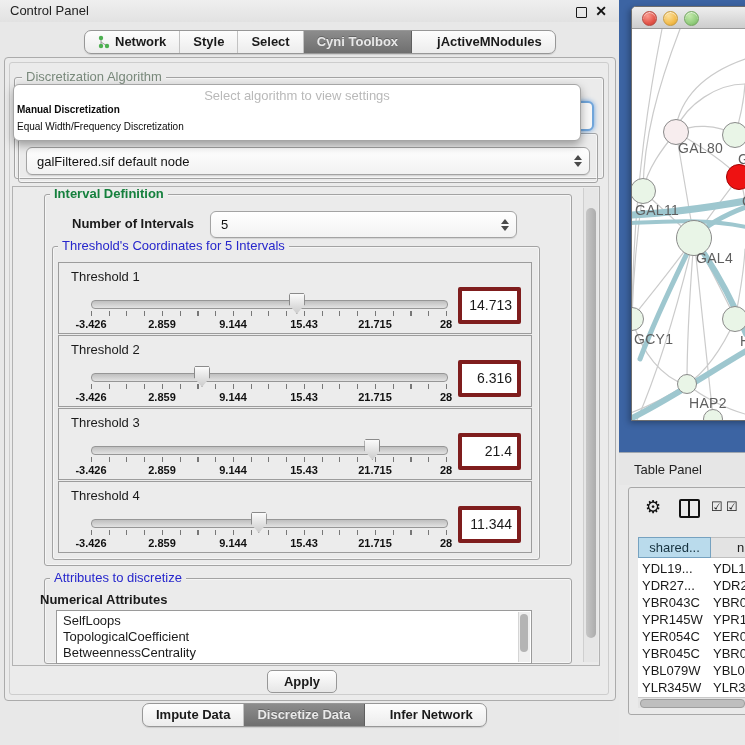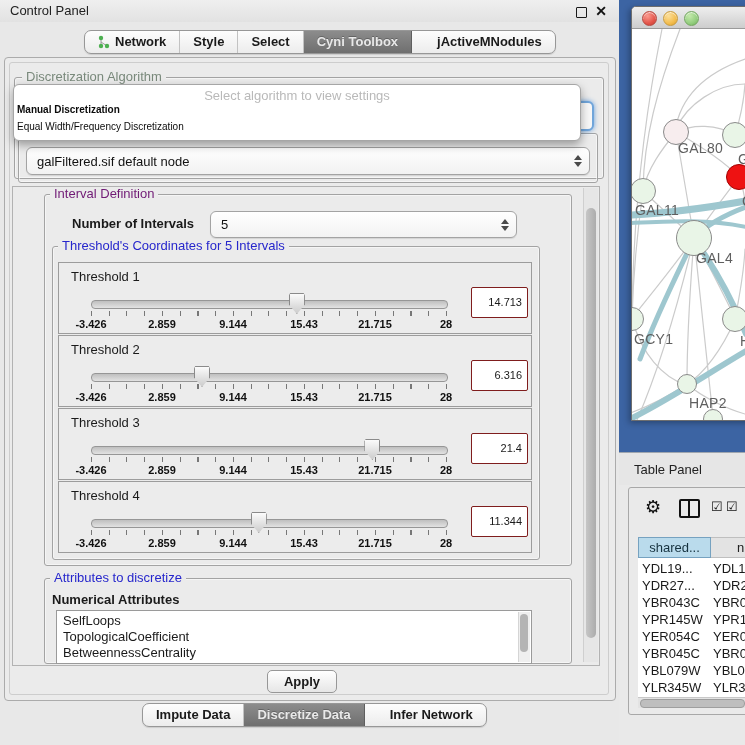--- a/index.html
+++ b/index.html
@@ -53,41 +53,41 @@
   #tabledata-title{left:24px;top:126px;color:#2b2b2b;z-index:2;}
   #tabledata-combo{left:26px;top:147px;width:562px;height:26px;}
 
   
   #scrollpane{left:12px;top:186px;width:586px;height:478px;background:#EBEBEB;border:1px solid #B2B2B2;}
   #vscroll-track{right:1px;top:1px;width:14px;height:474px;background:#E6E6E6;border-left:1px solid #CFCFCF;}
   #vscroll-thumb{left:2px;top:20px;width:10px;height:430px;border-radius:5px;background:linear-gradient(90deg,#C6C6C6,#ACACAC);}
 
   
   #interval-group{left:44px;top:194px;width:526px;height:370px;}
-  #interval-title{left:50px;top:187px;color:#701a75;}
+  #interval-title{left:50px;top:187px;color:#15803d;font-weight:bold;}
   #noi-label{left:72px;top:216px;font-weight:bold;}
   #noi-combo{left:210px;top:211px;width:305px;height:25px;}
   #thr-group{left:52px;top:246px;width:486px;height:312px;}
   #thr-title{left:58px;top:239px;color:#2626CC;}
 
   .thr-box{position:absolute;left:58px;width:472px;height:70px;background:#ECECEC;border:1px solid #9C9C9C;}
   .thr-label{position:absolute;left:12px;top:6px;font-weight:normal;}
   .thr-track{position:absolute;left:32px;top:37px;width:355px;height:7px;border:1px solid #969696;border-radius:4px;background:linear-gradient(#BFBFBF,#E2E2E2);}
   .thr-thumb{position:absolute;top:30px;width:14px;height:19px;background:linear-gradient(#FBFBFB,#CDCDCD);border:1px solid #8a8a8a;clip-path:polygon(8% 0,92% 0,100% 12%,100% 55%,50% 100%,0 55%,0 12%);}
   .thr-ticks{position:absolute;left:32px;top:48px;width:356px;height:5px;
              background:repeating-linear-gradient(90deg,#777 0,#777 1px,transparent 1px,transparent 17.75px);}
   .tick-lab{position:absolute;top:55px;transform:translateX(-50%);font-size:11px;font-weight:bold;color:#111;}
   .tl0{left:32px;} .tl1{left:103px;} .tl2{left:174px;} .tl3{left:245px;} .tl4{left:316px;} .tl5{left:387px;text-align:right;}
-  .thr-value{position:absolute;left:412px;top:24px;width:50px;height:29px;background:#fff;border:1px solid #7f1d1d;border-radius:2px;
-             font-size:11px;text-align:right;line-height:29px;padding-right:5px;}
+  .thr-value{position:absolute;left:399px;top:24px;width:50px;height:29px;background:#fff;border:4px solid #7f1d1d;border-radius:2px;
+             font-size:14px;text-align:right;line-height:29px;padding-right:5px;}
 
   
   #attr-group{left:44px;top:578px;width:526px;height:84px;}
   #attr-title{left:50px;top:571px;color:#2626CC;}
-  #attr-sublabel{left:52px;top:592px;font-weight:bold;}
+  #attr-sublabel{left:40px;top:592px;font-weight:bold;}
   #attr-list{left:56px;top:610px;width:474px;height:52px;background:#fff;border:1px solid #9a9a9a;overflow:hidden;}
   .attr-item{position:absolute;left:6px;height:16px;line-height:16px;white-space:nowrap;}
   #attr-scroll{right:1px;top:1px;width:11px;height:50px;background:#EFEFEF;border-left:1px solid #D5D5D5;}
   #attr-thumb{left:1px;top:2px;width:8px;height:38px;border-radius:4px;background:#B4B4B4;}
 
   #apply-btn{left:267px;top:670px;width:68px;height:21px;background:linear-gradient(#FFFFFF,#E6E6E6);
              border:1px solid #979797;border-radius:5px;text-align:center;line-height:21px;font-weight:bold;}
 
   
   #desktop-blue{left:619px;top:0;width:126px;height:452px;background:#3C64A3;}

